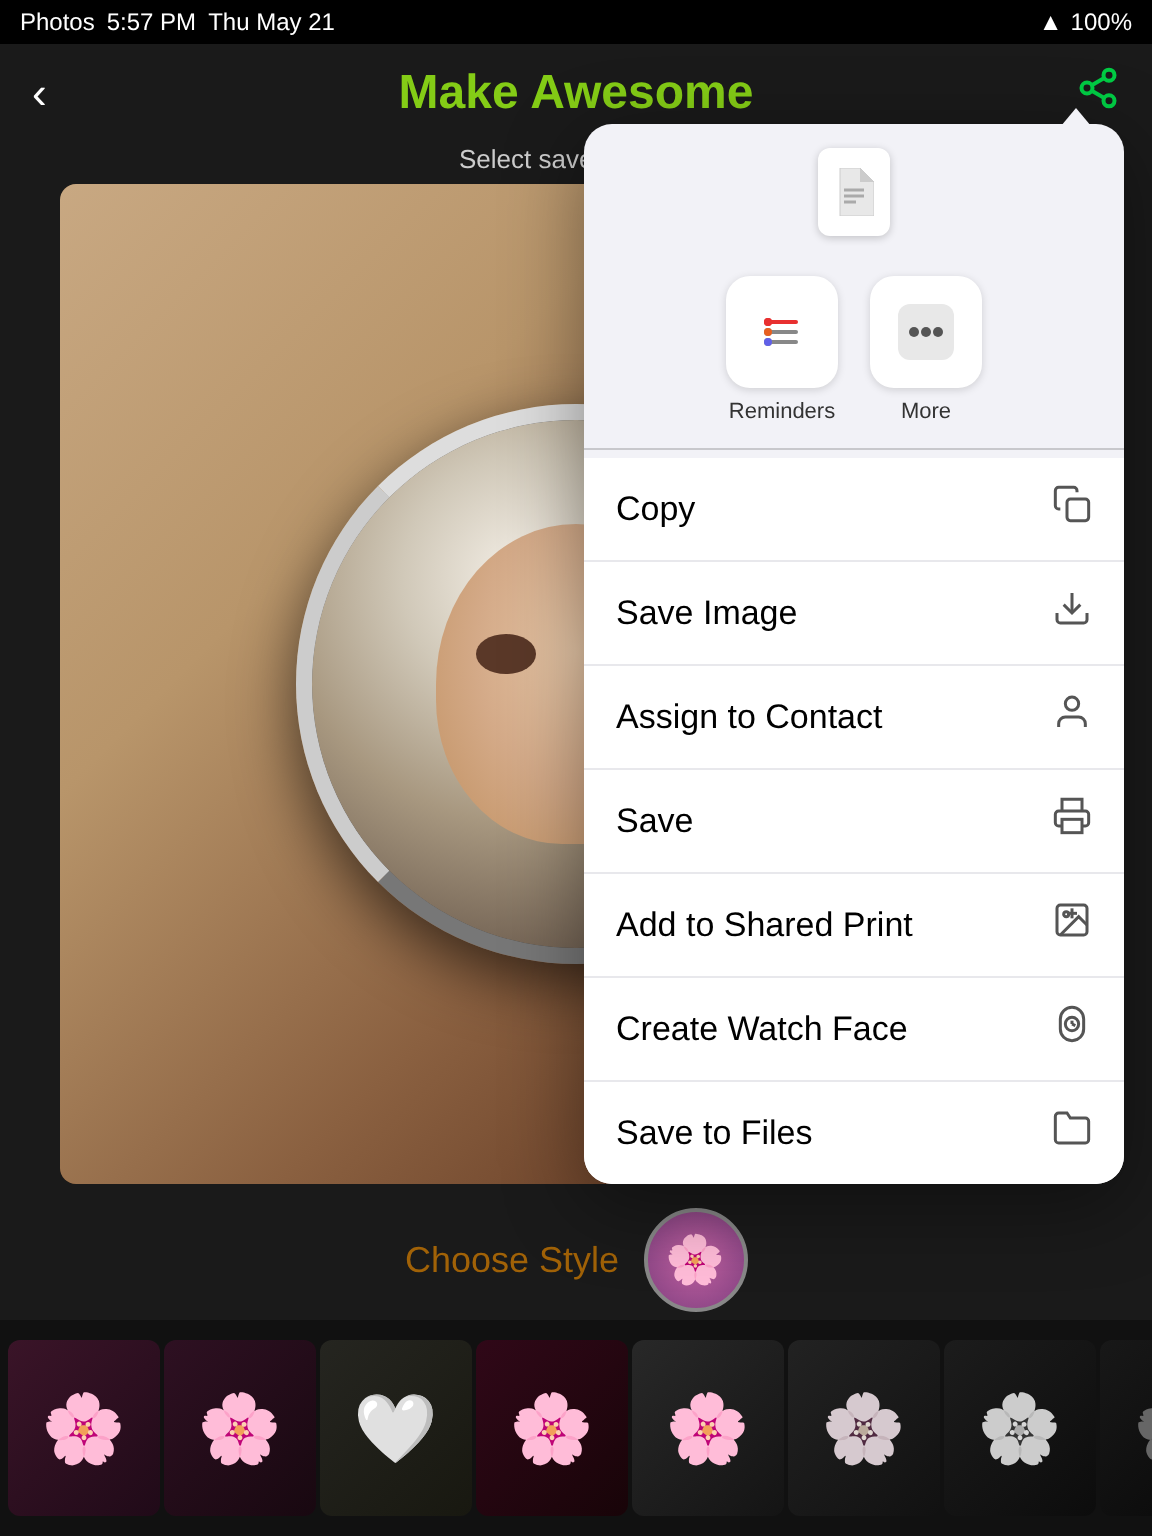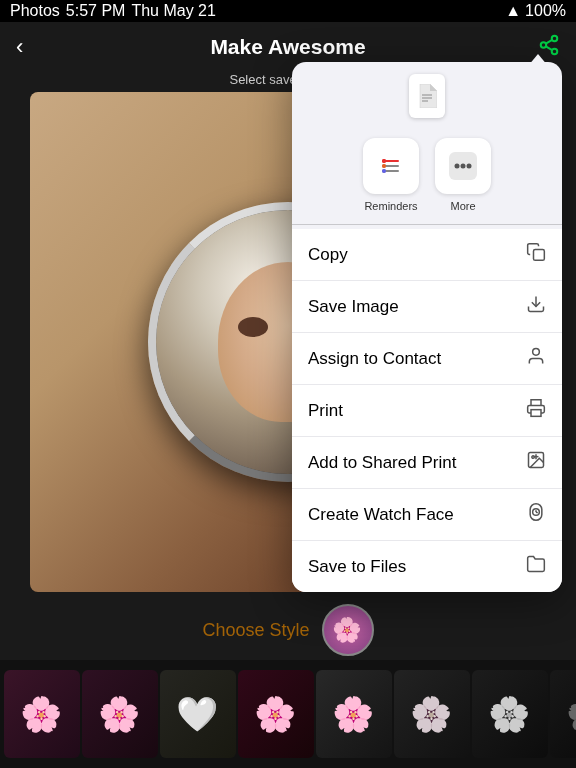--- a/index.html
+++ b/index.html
@@ -17,41 +17,41 @@
       position: absolute;
       top: 0; left: 0; right: 0;
       height: 22px;
       background: #000;
       display: flex;
       align-items: center;
       justify-content: space-between;
       padding: 0 10px;
       z-index: 100;
       color: #fff;
-      font-size: 16px;
+      font-size: 12px;
       font-weight: 500;
     }
     .status-left { display: flex; align-items: center; gap: 6px; }
     .status-right { display: flex; align-items: center; gap: 4px; }
 
     
     .header {
       position: absolute;
       top: 22px; left: 0; right: 0;
       height: 50px;
       background: #1a1a1a;
       display: flex;
       align-items: center;
       justify-content: space-between;
       padding: 0 16px;
       z-index: 100;
     }
     .header-title {
-      color: #ffffff;
-      font-size: 21px;
+      color: #84cc16;
+      font-size: 24px;
       font-weight: 600;
       position: absolute;
       left: 50%;
       transform: translateX(-50%);
       text-align: center;
     }
     .header-back {
       color: #fff;
       font-size: 22px;
       background: none;
@@ -454,21 +454,21 @@
   <div class="sheet-action">
     <span class="sheet-action-text">Assign to Contact</span>
     <span class="sheet-action-icon">
       <svg width="20" height="20" viewBox="0 0 24 24" fill="none" stroke="#555" stroke-width="1.8">
         <path d="M20 21v-2a4 4 0 00-4-4H8a4 4 0 00-4 4v2"></path>
         <circle cx="12" cy="7" r="4"></circle>
       </svg>
     </span>
   </div>
   <div class="sheet-action">
-    <span class="sheet-action-text">Print</span>
+    <span class="sheet-action-text">Save</span>
     <span class="sheet-action-icon">
       <svg width="20" height="20" viewBox="0 0 24 24" fill="none" stroke="#555" stroke-width="1.8">
         <polyline points="6 9 6 2 18 2 18 9"></polyline>
         <path d="M6 18H4a2 2 0 01-2-2v-5a2 2 0 012-2h16a2 2 0 012 2v5a2 2 0 01-2 2h-2"></path>
         <rect x="6" y="14" width="12" height="8"></rect>
       </svg>
     </span>
   </div>
   <div class="sheet-action">
     <span class="sheet-action-text">Add to Shared Print</span>

